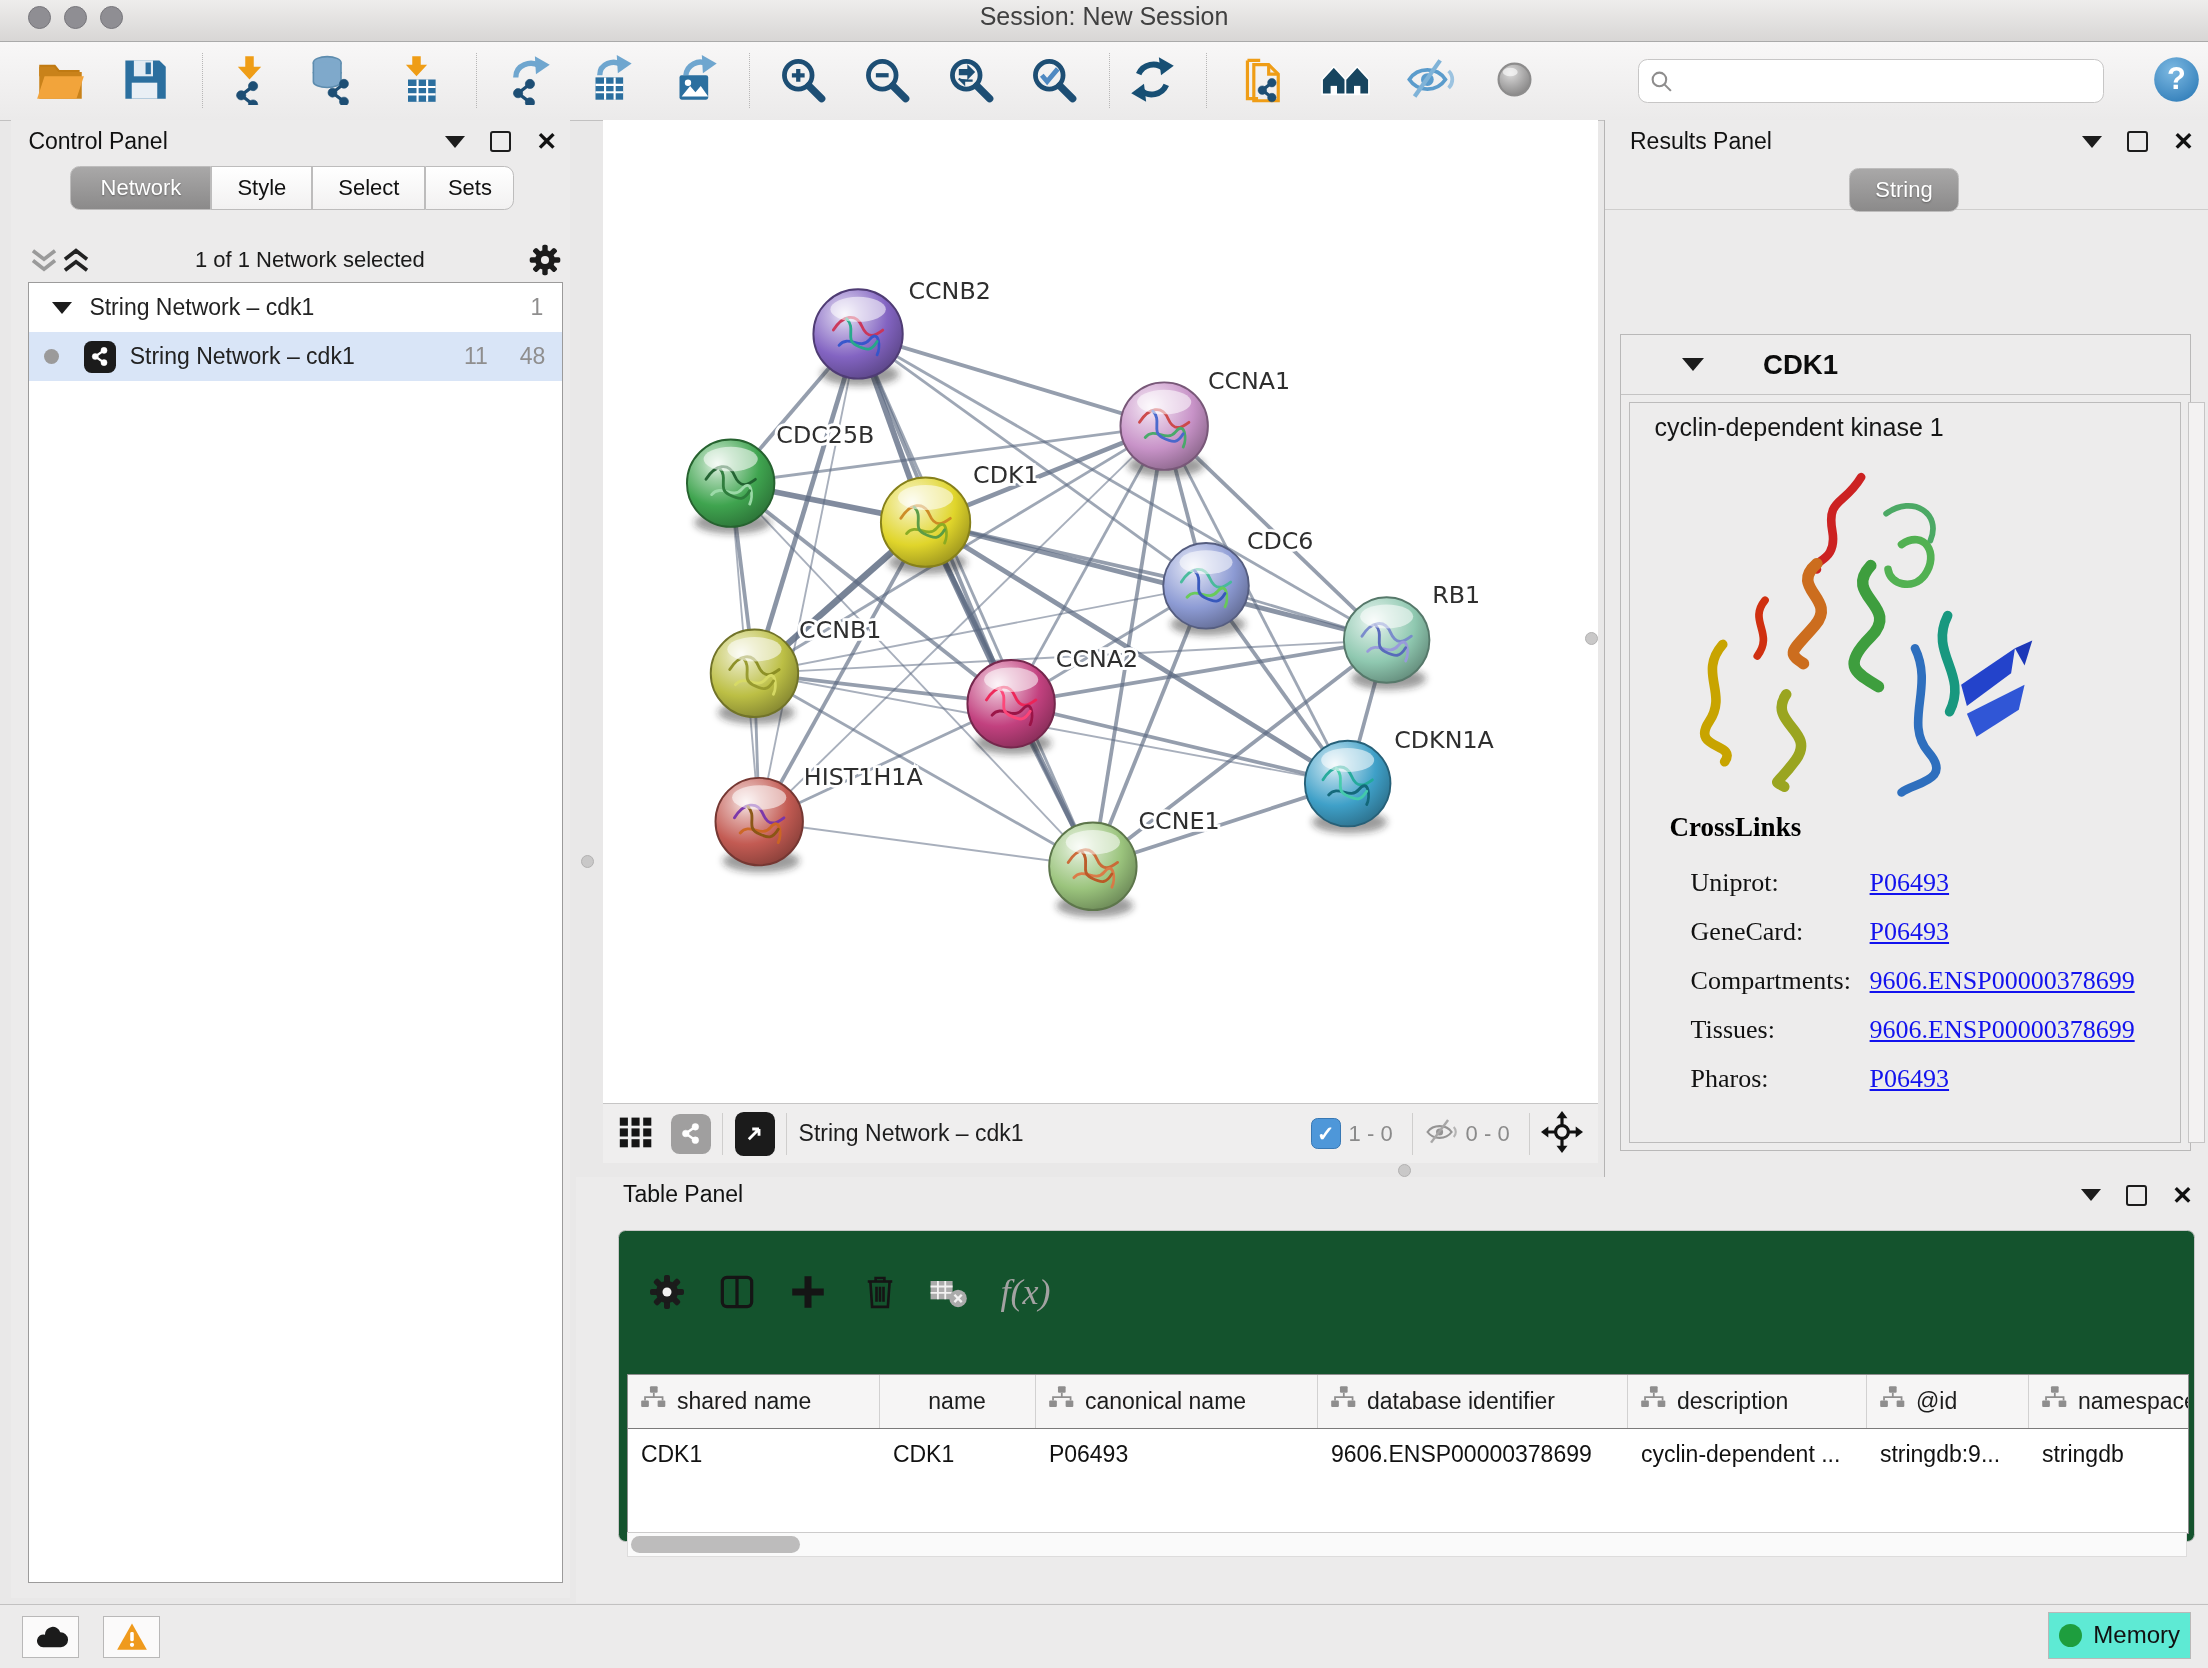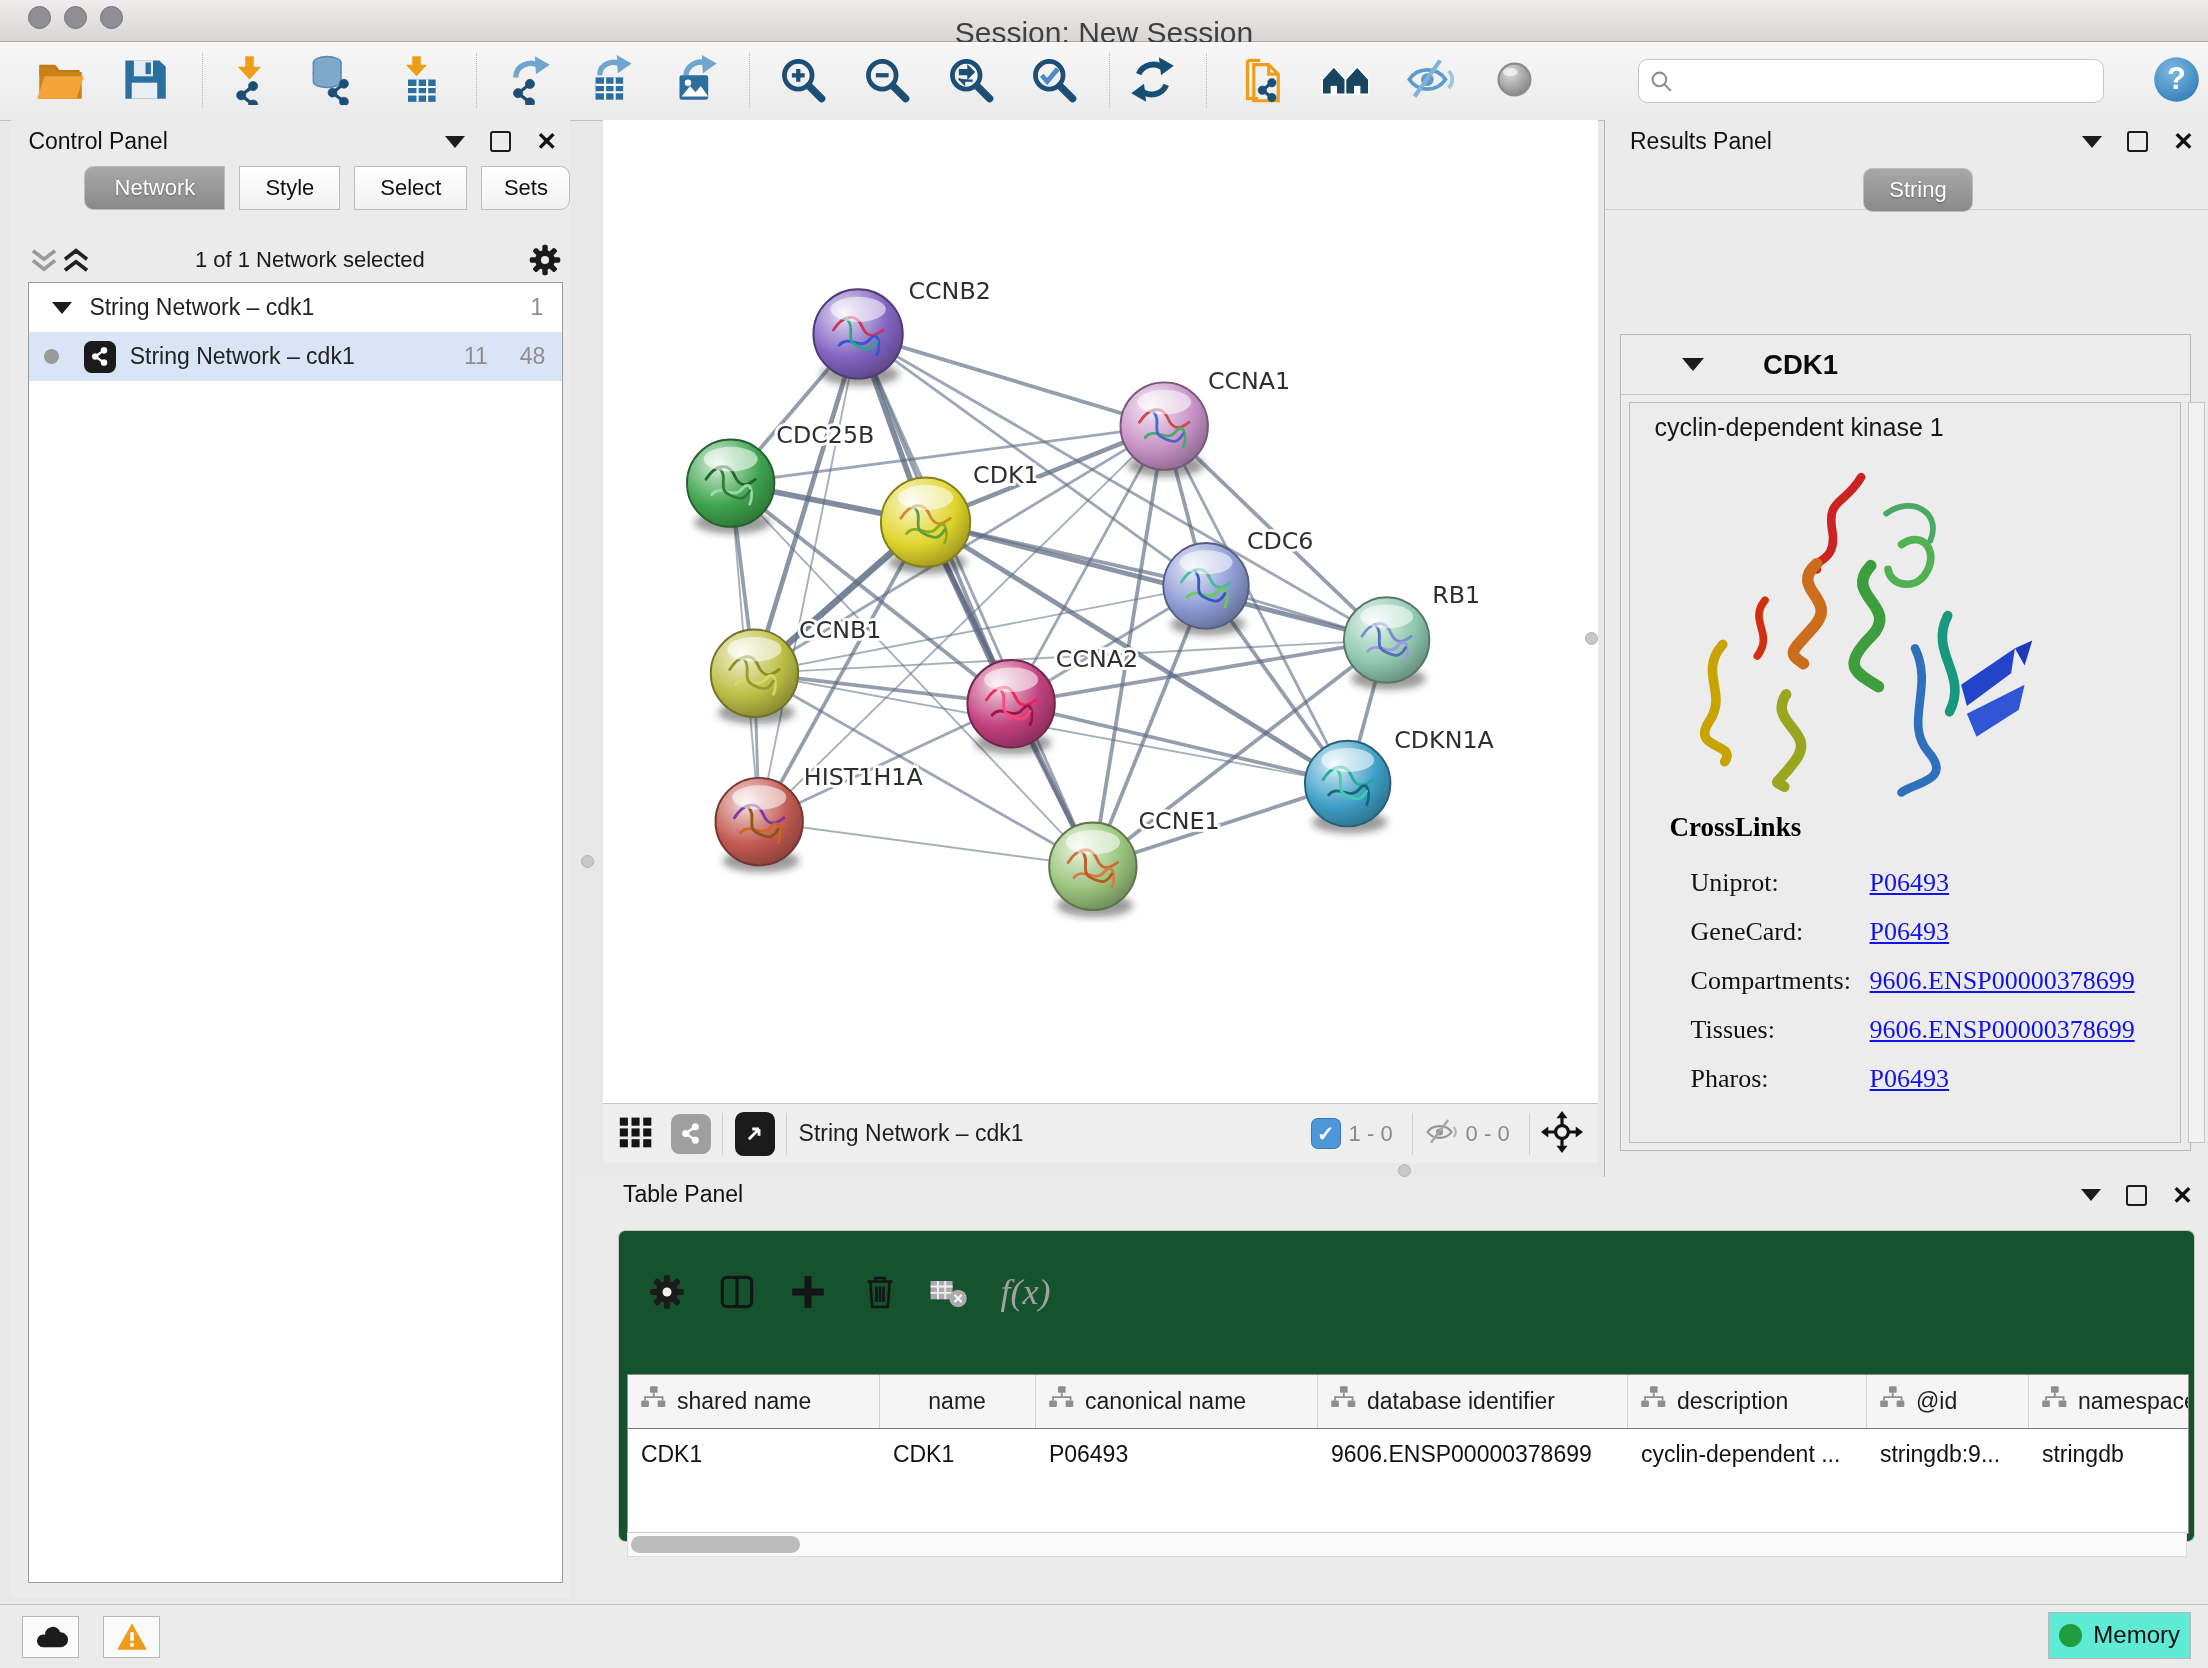--- a/index.html
+++ b/index.html
@@ -4,38 +4,38 @@
 <style>
   html,body{margin:0;padding:0;background:#e9e8e8;}
   #app{position:relative;width:2208px;height:1668px;overflow:hidden;background:#e9e8e8;
        font-family:"Liberation Sans",sans-serif;color:#222;}
   .abs{position:absolute;}
   
   #titlebar{left:0;top:0;width:2208px;height:41px;background:linear-gradient(#eeedec,#d8d6d5);
             border-bottom:1px solid #aaa;}
   .tl-dot{position:absolute;top:5.7px;width:21px;height:21px;border-radius:50%;
           background:#8f8e93;border:1px solid #77767b;}
-  #win-title{position:absolute;left:0;right:0;top:16px;text-align:center;font-size:30px;color:#404040;}
+  #win-title{position:absolute;left:0;right:0;top:2px;text-align:center;font-size:25px;color:#404040;}
   
   #toolbar{left:0;top:42px;width:2208px;height:78px;background:linear-gradient(#f8f7f7,#ebeaea);
            border-bottom:1px solid #c2c1c1;}
   .tbtn{position:absolute;top:8.6px;width:61px;height:61px;display:flex;align-items:center;justify-content:center;cursor:default;}
   .tbtn svg{width:51px;height:51px;}
   .vsep{position:absolute;top:11.4px;height:55px;border-left:1.9px dotted #b7b6b6;}
   #searchbox{position:absolute;left:1638px;top:17px;width:466px;height:44px;background:#fff;
              border:1.9px solid #c7c6c6;border-radius:9.5px;display:flex;align-items:center;padding:0 9.5px;box-sizing:border-box;}
   #searchbox input{border:none;outline:none;flex:1;font-size:21px;font-family:"Liberation Sans",sans-serif;background:transparent;}
   
   .panel-title{font-size:23px;color:#111;}
   .hdr-icons{position:absolute;display:flex;align-items:center;gap:25px;}
   .hdr-tri{width:0;height:0;border-left:10.5px solid transparent;border-right:10.5px solid transparent;border-top:12.4px solid #1c1c1c;}
   .hdr-box{width:17px;height:17px;border:2.9px solid #1c1c1c;border-radius:2.9px;}
   .hdr-x{font-size:25px;font-weight:bold;color:#111;line-height:17px;}
   .tabbtn{height:44px;display:flex;align-items:center;justify-content:center;font-size:22px;
-          background:linear-gradient(#fff,#f2f1f1);border:1px solid #bdbcbc;color:#111;box-sizing:border-box;margin-left:14px;}
+          background:linear-gradient(#fff,#f2f1f1);border:1px solid #bdbcbc;color:#111;box-sizing:border-box;}
   .tabbtn.sel{background:linear-gradient(#a9a8a8,#8b8a8a);color:#fff;text-shadow:0 1px 1.9px rgba(0,0,0,.35);}
   .tabbtn.first{border-radius:9.5px 0 0 9.5px;}
   .tabbtn.last{border-radius:0 9.5px 9.5px 0;}
   
   #control-panel{left:11.4px;top:120px;width:559px;height:1478px;background:#eceBeb;}
   #cp-tabs{position:absolute;left:59px;top:46px;display:flex;}
   #cp-subbar{position:absolute;left:17px;top:118px;width:535px;height:44px;display:flex;align-items:center;}
   #cp-subbar .count{flex:1;text-align:center;font-size:22px;color:#1a1a1a;}
   #cp-tree{position:absolute;left:17px;top:162px;width:535px;height:1301px;background:#fff;
            border:1.9px solid #9c9b9b;box-sizing:border-box;}

